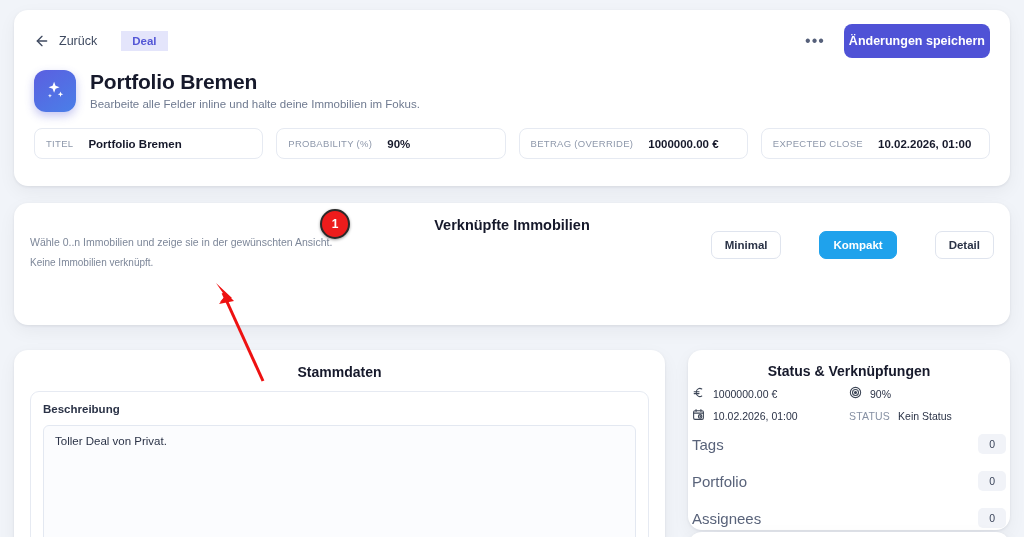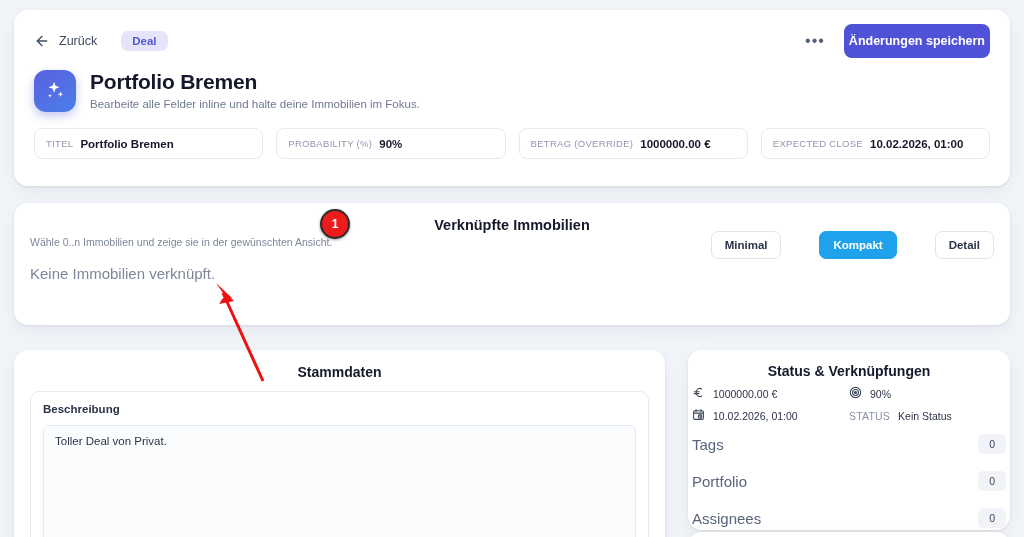--- a/index.html
+++ b/index.html
@@ -18,21 +18,21 @@
   }
 
   
   .hdr { position: absolute; left: 14px; top: 10px; width: 996px; height: 176px; padding: 16px 20px 0 20px; }
   .hdr-top { display: flex; align-items: center; height: 30px; }
   .back { display: flex; align-items: center; gap: 9px; cursor: pointer; }
   .back-arrow { width: 16px; height: 16px; color: #3f4a60; display:block; }
   .back-label { font-size: 12.5px; color: #3f4a60; }
   .pill-deal {
     margin-left: 24px; background: #e4e5fb; color: #5457d6;
-    font-size: 11.5px; font-weight: 700; padding: 4px 11px; border-radius: 7px;
+    font-size: 11.5px; font-weight: 700; padding: 4px 11px; border-radius: 0;
   }
   .hdr-actions { margin-left: auto; display: flex; align-items: center; gap: 16px; }
   .dots { font-size: 16px; color: #56607a; letter-spacing: 1px; line-height: 8px; cursor: pointer; padding: 4px 3px; }
   .btn-save {
     background: #4f52d6; color: #fff; border: none; border-radius: 8px;
     font-size: 12.5px; font-weight: 700; padding: 10px 5px; cursor: pointer;
     font-family: inherit;
   }
 
   .hdr-title-row { display: flex; align-items: flex-start; gap: 14px; margin-top: 14px; }
@@ -42,21 +42,21 @@
     display: flex; align-items: center; justify-content: center;
     box-shadow: 0 4px 10px rgba(79,82,214,.33);
   }
   .logo-tile svg { width: 22px; height: 22px; color: #fff; }
   .h-title { font-size: 21px; font-weight: 700; color: #16192b; letter-spacing: -.2px; line-height: 1.15; }
   .h-sub { font-size: 11.5px; color: #6f7a90; margin-top: 4px; }
 
   .chips { display: flex; gap: 13px; margin-top: 16px; }
   .chip {
     flex: 1; height: 31px; border: 1px solid #e6eaf2; border-radius: 8px;
-    background: #fff; display: flex; align-items: center; gap: 7px; padding: 0 11px;
+    background: #fff; display: flex; align-items: center; gap: 15px; padding: 0 11px;
     cursor: text;
   }
   .chip-k { font-size: 9.5px; color: #8e98ab; letter-spacing: .3px; white-space: nowrap; }
   .chip-v { font-size: 11.5px; color: #16192b; font-weight: 700; white-space: nowrap; }
 
   
   .linked { position: absolute; left: 14px; top: 203px; width: 996px; height: 122px; padding: 14px 16px; }
   .linked-head { position: relative; height: 34px; }
   .linked-title { font-size: 14.5px; font-weight: 700; color: #16192b; text-align: center; width: 560px; margin: 0 auto; }
   .linked-sub { font-size: 10.5px; color: #7d8799; margin-top: 3px; }
@@ -75,21 +75,21 @@
     cursor: pointer; font-family: inherit; margin-left: 32px;
   }
   .seg-btn.active { background: #1fa2ec; border-color: #1fa2ec; color: #fff; }
 
   .selectbox {
     margin-top: 2px; height: 28px; border: 1px solid #cfd7e5; border-radius: 6px;
     background: #f7f9fc; display: flex; align-items: center; padding: 0 11px; cursor: pointer;
   }
   .selectbox-label { font-size: 12px; font-weight: 700; color: #2b3347; }
   .selectbox-caret { margin-left: auto; color: #8893a7; display: flex; }
-  .empty-note { font-size: 15px; color: #7d8799; margin-top: 14px; }
+  .empty-note { font-size: 10px; color: #7d8799; margin-top: 6px; }
 
   
   .stamm { position: absolute; left: 14px; top: 350px; width: 651px; height: 205px; padding: 14px 16px; overflow: hidden; }
   .stamm-title { font-size: 14px; font-weight: 700; color: #16192b; text-align: center; }
   .inner-box {
     margin-top: 11px; border: 1px solid #e6eaf2; border-radius: 9px;
     padding: 11px 12px; height: 200px;
   }
   .field-label { font-size: 11.5px; font-weight: 700; color: #2b3347; }
   .textarea {

